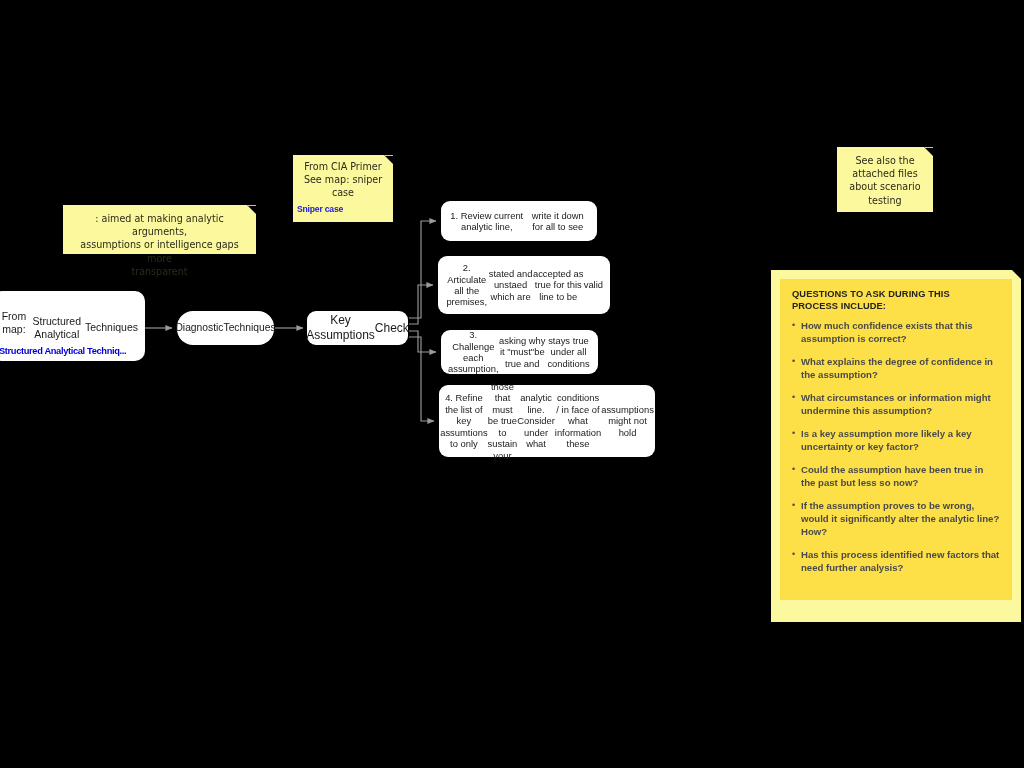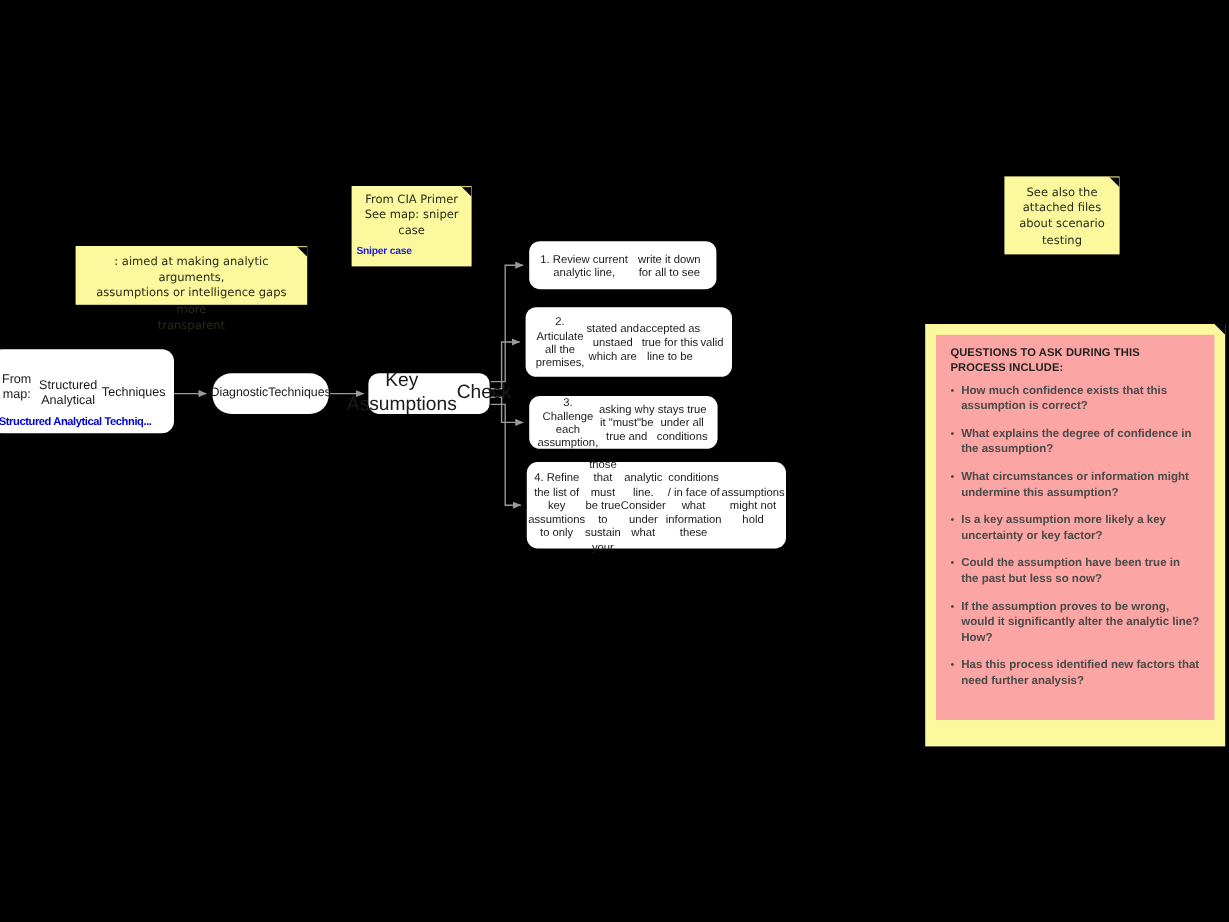--- a/index.html
+++ b/index.html
@@ -76,21 +76,21 @@
     width: 97px;
     height: 34px;
     font-size: 10.3px;
     border-radius: 16px;
   }
   #node-kac {
     left: 307px;
     top: 311px;
     width: 101px;
     height: 34px;
-    font-size: 16px;
+    font-size: 12px;
   }
   #step1 {
     left: 441px;
     top: 201px;
     width: 156px;
     height: 40px;
     font-size: 9.4px;
   }
   #step2 {
     left: 438px;
@@ -191,21 +191,21 @@
   #questions-panel .fold {
     position: absolute;
     top: 0;
     right: 0;
     width: 9px;
     height: 9px;
     background: #000000;
     clip-path: polygon(0 0, 100% 0, 100% 100%);
   }
   #questions-inner {
-    background: #fca5a5;
+    background: #fde047;
     width: 100%;
     height: 100%;
     box-sizing: border-box;
     padding: 9px 12px 6px 12px;
     color: #3a3a3a;
     font-family: "Liberation Sans", sans-serif;
   }
   #questions-heading {
     font-size: 9.3px;
     font-weight: bold;

